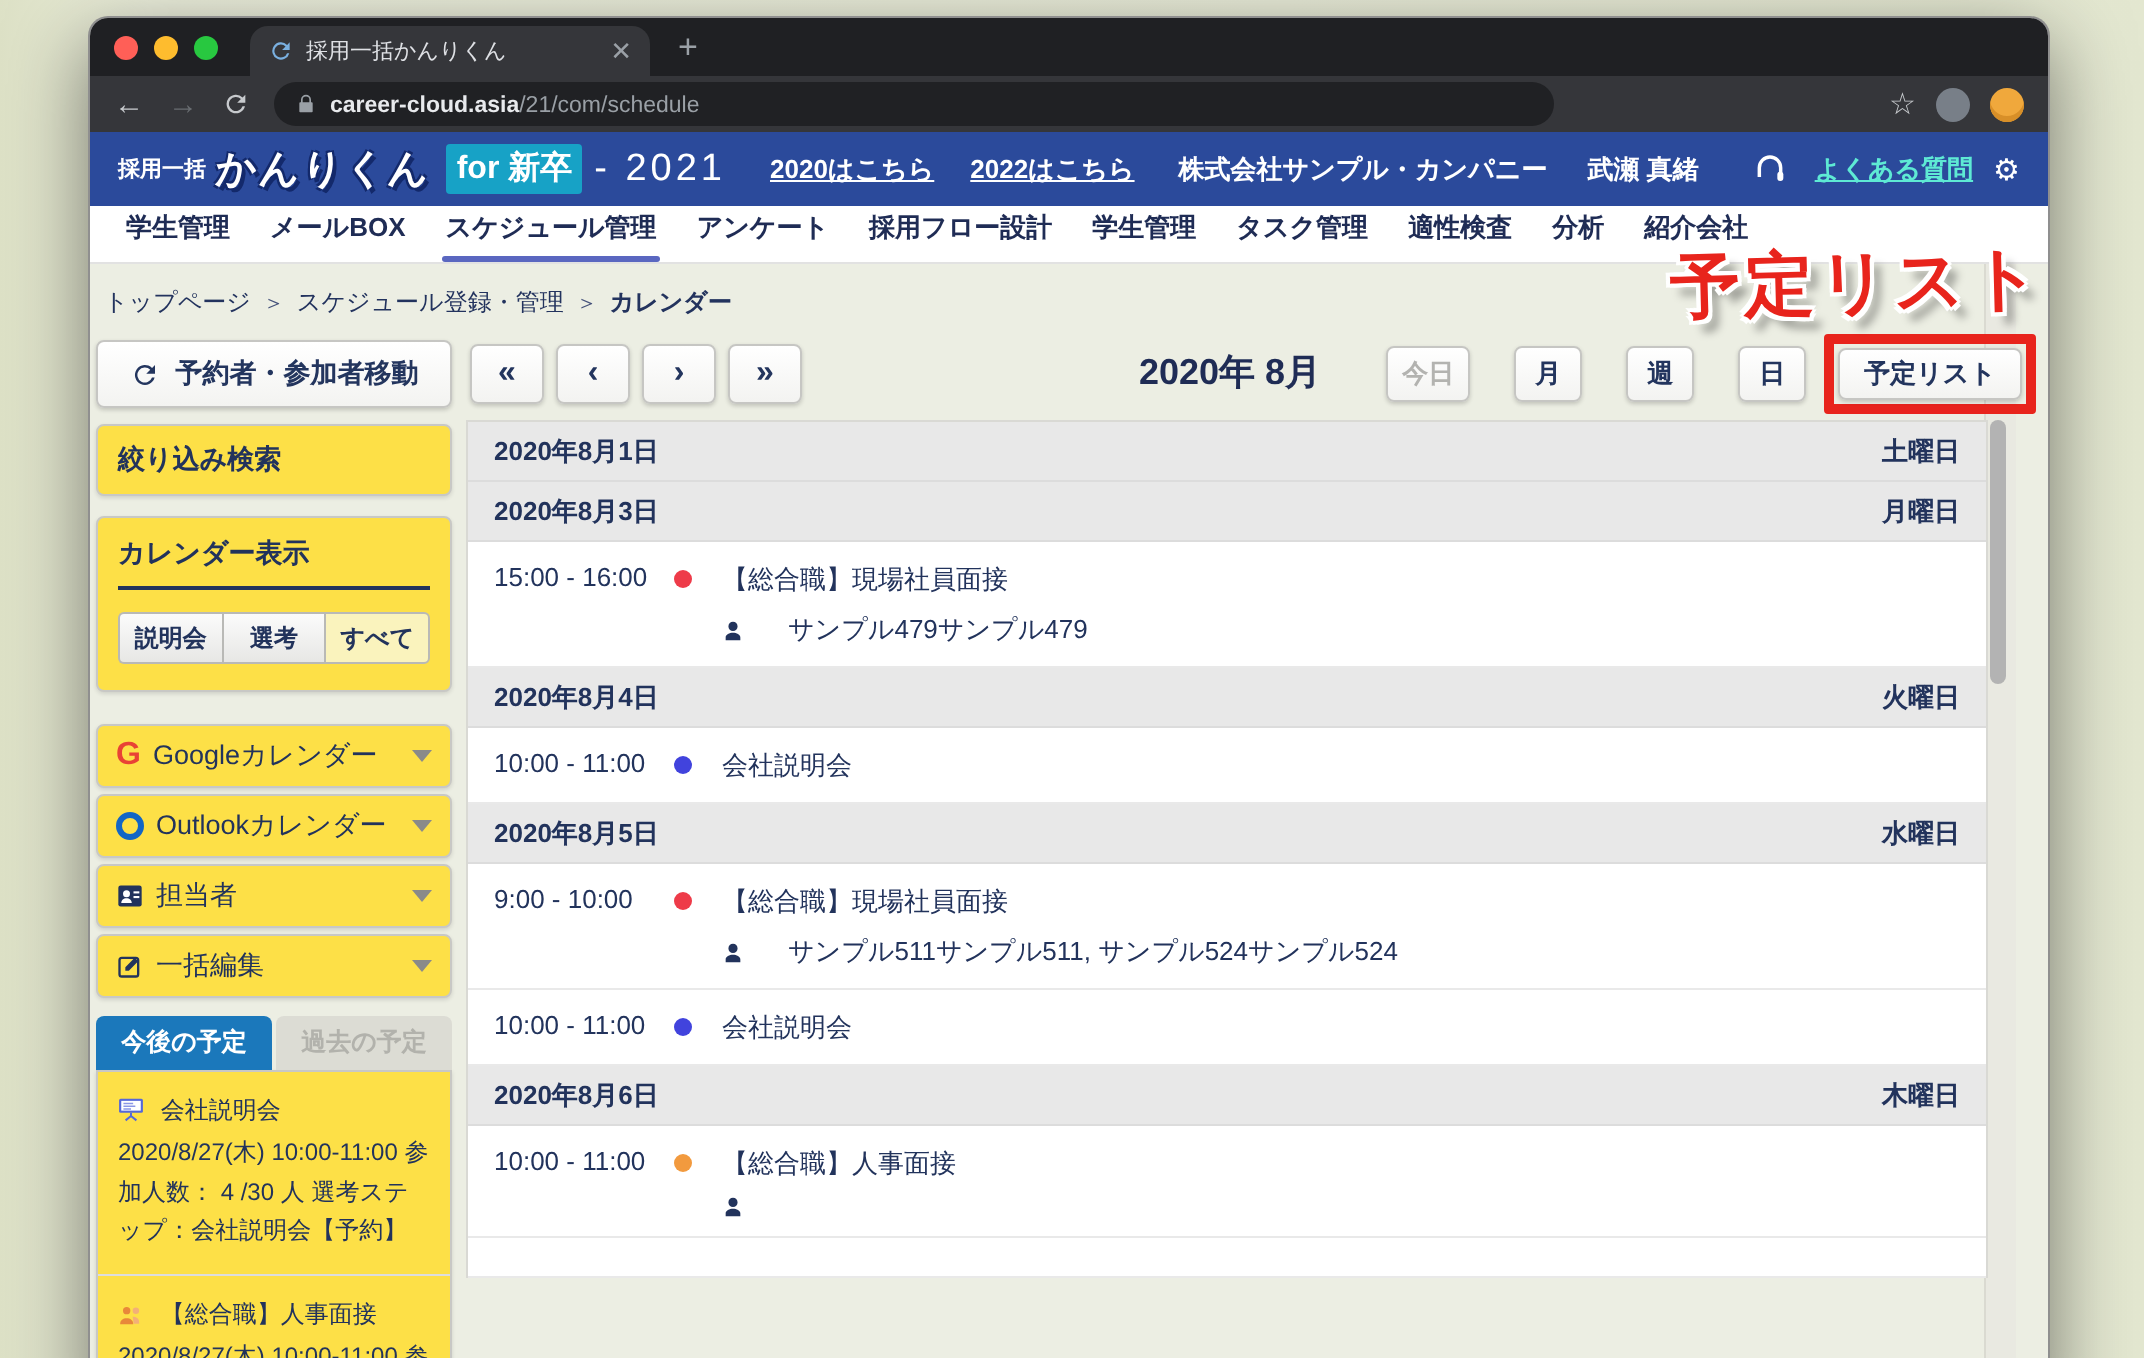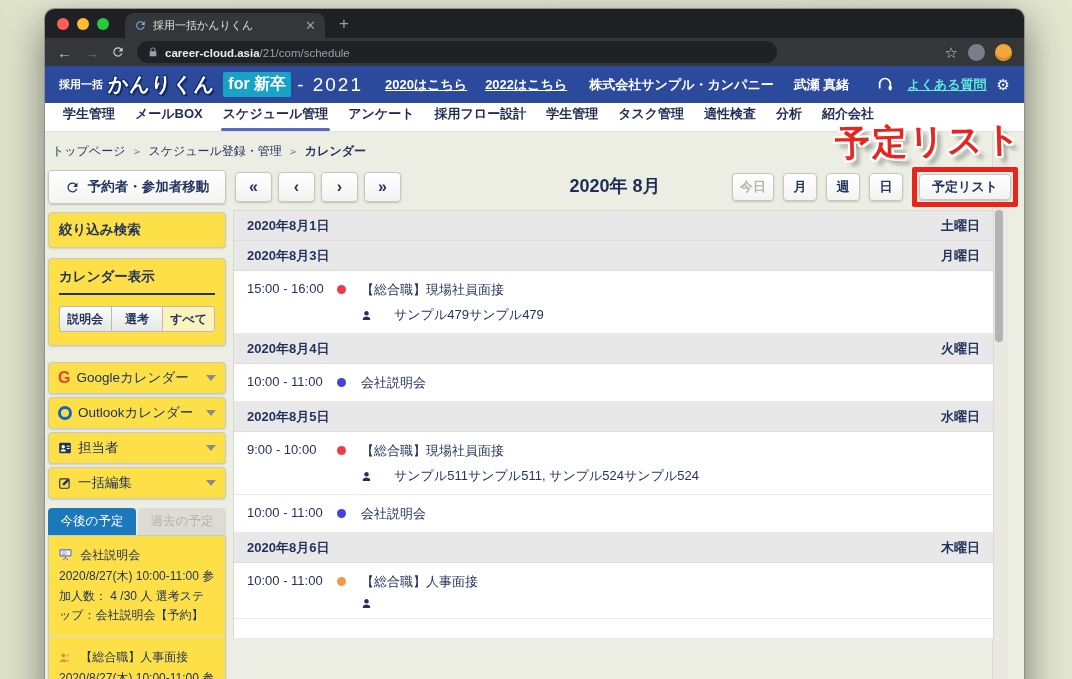--- a/index.html
+++ b/index.html
@@ -98,21 +98,21 @@
   .seg-btn:last-child { border-right:1px solid #b9b9b6; border-radius:0 3px 3px 0; }
   .seg-btn.active { background:#faf3bd; }
   .sdrop { height:32px; display:flex; align-items:center; padding:0 9px; font-size:13.5px;
     color:#22335c; margin-bottom:3px; cursor:pointer; }
   .sdrop .lbl { margin-left:6px; }
   .caret { margin-left:auto; width:0; height:0; border-left:5px solid transparent;
     border-right:5px solid transparent; border-top:6px solid #8a8a8a; }
   .g-ic { color:#e94235; font-weight:bold; font-size:16px; }
   .o-ic { width:14px; height:14px; border:3.5px solid #1266c6; border-radius:50%; }
   .stabs { display:flex; margin-top:9px; }
-  .stab { flex:1; height:27px; font-size:12.5px; font-weight:normal; display:flex;
+  .stab { flex:1; height:27px; font-size:12.5px; font-weight:bold; display:flex;
     align-items:center; justify-content:center; border-radius:4px 4px 0 0; cursor:pointer; }
   .stab.active { background:#1b78bb; color:#fff; }
   .stab.inactive { background:#dcdcd4; color:#b2b2ac; margin-left:2px; }
   .sbox.uplist { border-radius:0 0 4px 4px; margin-bottom:0; min-height:200px; }
   .up-item { padding:10px 10px 11px; border-bottom:1px solid #ddd; font-size:12px;
     line-height:1.62; color:#22335c; cursor:pointer; }
   .up-ic { display:inline-block; vertical-align:-2px; margin-right:5px; }
   
   .main-list { position:absolute; left:188px; top:78px; width:761px; background:#fff;
     border:1px solid #d9d9d4; border-bottom:none; }
@@ -250,21 +250,21 @@
         </button>
         <div class="pager" id="pager">
             <button class="btn">«</button>
             <button class="btn">‹</button>
             <button class="btn">›</button>
             <button class="btn">»</button>
           </div>
         <div class="cal-title">2020年 8月</div>
         <div class="right-btns">
           <div class="annotation" style="color:#e8241c;">予定リスト</div>
-          <span id="view-buttons" style="display:flex;gap:9px;">
+          <span id="view-buttons" style="display:flex;gap:22px;">
               <button class="btn view-btn disabled">今日</button>
               <button class="btn view-btn">月</button>
               <button class="btn view-btn">週</button>
               <button class="btn view-btn">日</button>
             </span>
           <span class="listbtn-wrap">
             <button class="btn list-btn">予定リスト</button>
           </span>
         </div>
       </div>

